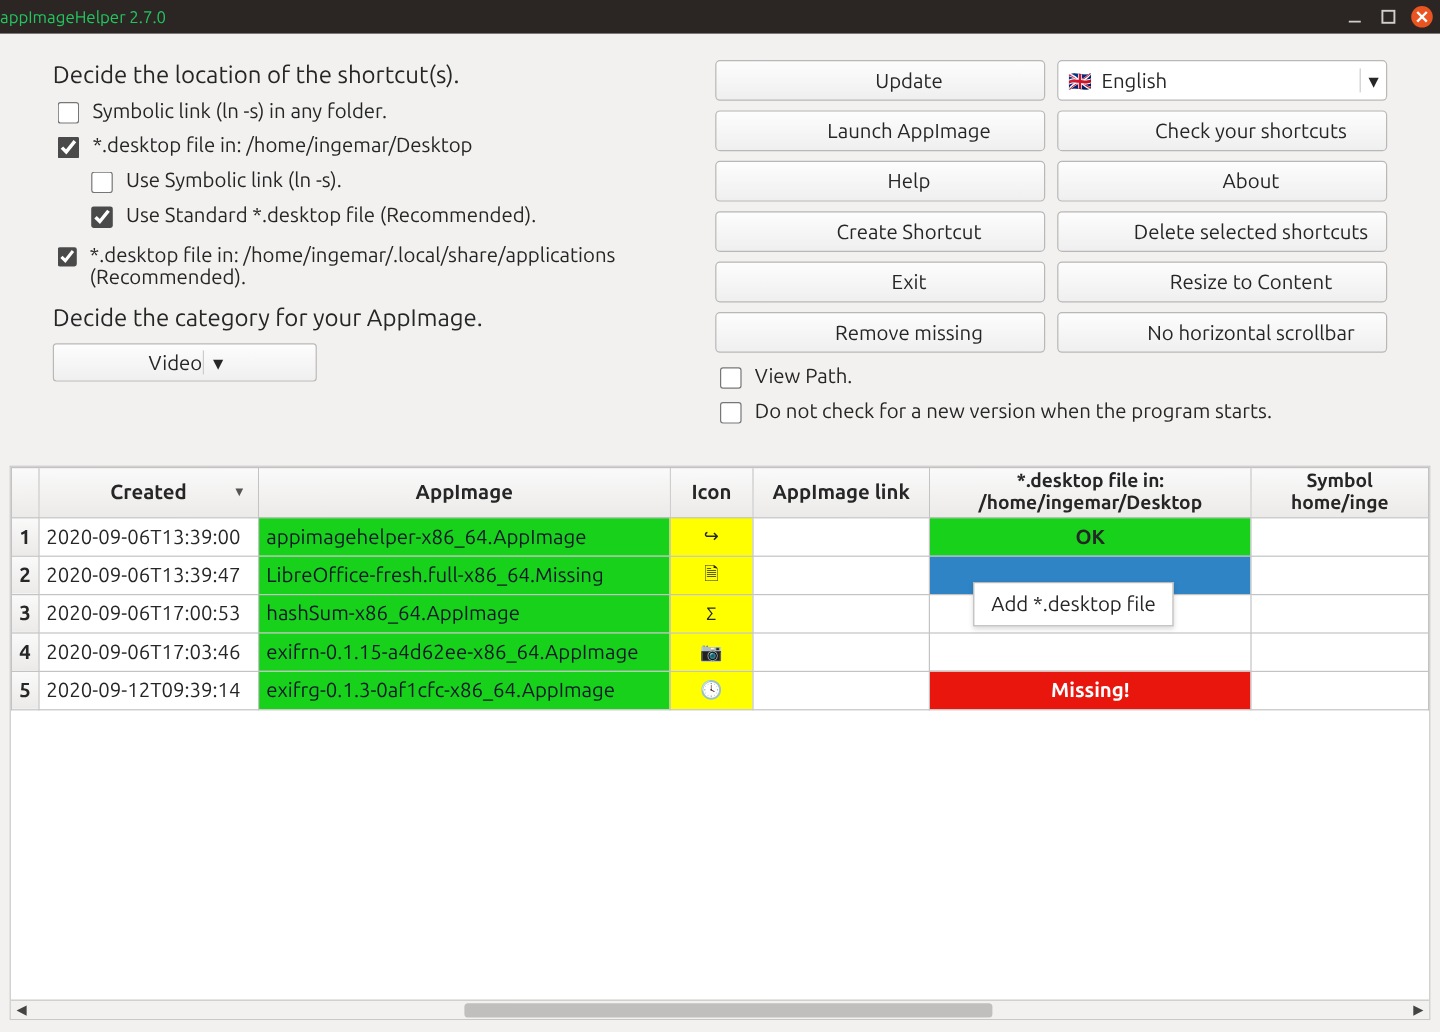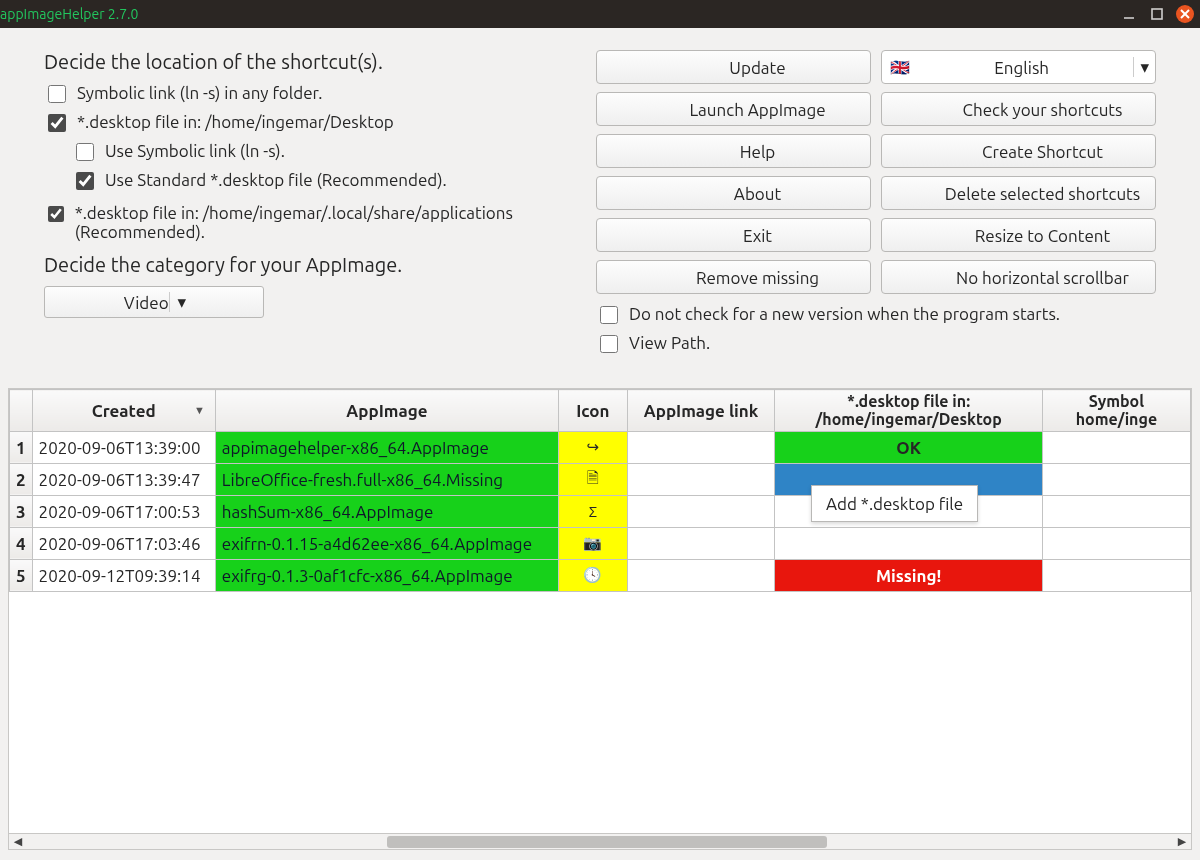--- a/index.html
+++ b/index.html
@@ -27,21 +27,21 @@
   .indent1 { margin-left:28px; }
 
   .category-select { height:32px; width:220px; border:1px solid #b9b8b6; border-radius:3px; background:#fff linear-gradient(#fdfdfd,#efefef); display:flex; align-items:center; justify-content:center; padding:0 8px 0 10px; font-size:17px; margin-top:4px;}
   .category-select .caret { border-left:1px solid #ccc; padding-left:8px; }
 
   
   .btn-grid { display:grid; grid-template-columns: 1fr 1fr; gap:8px 10px; }
   .btn { height:34px; border:1px solid #b9b8b6; border-radius:4px; background:linear-gradient(#fdfdfd,#efefef); display:flex; align-items:center; justify-content:center; font-size:17px; cursor:pointer;padding-left:48px; }
   .lang-select { height:34px; border:1px solid #b9b8b6; border-radius:4px; background:#fff; display:flex; align-items:center; padding:0 6px 0 8px; gap:8px; font-size:17px;}
   .lang-select .flag { font-size:16px; }
-  .lang-select .label { flex:1; text-align:center; }
+  .lang-select .label { flex:1; }
   .lang-select .caret { border-left:1px solid #ccc; padding-left:6px; }
   .right-checks { margin-top:10px; }
   .right-checks .cb-row { font-size:17px; }
 
   
   .table-wrap { position:absolute; left:8px; right:8px; top:388px; bottom:10px; border:1px solid #c8c7c5; background:#fff; overflow:auto; }
   table { border-collapse:collapse; table-layout:fixed; }
   th, td { border:1px solid #c3c3c3; font-size:17px; height:32px;}
   thead th { background:linear-gradient(#fafafa,#eceae8); font-weight:700; text-align:center; position:relative; padding:4px 0; vertical-align:middle; }
   thead th.twoline { line-height:1.15; font-size:16px; padding:2px 6px;}
@@ -142,49 +142,49 @@
       <div class="btn">
           <span>Launch AppImage</span>
         </div>
       <div class="btn">
           <span>Check your shortcuts</span>
         </div>
       <div class="btn">
           <span>Help</span>
         </div>
       <div class="btn">
+          <span>About</span>
+        </div>
+      <div class="btn">
           <span>Create Shortcut</span>
-        </div>
-      <div class="btn">
-          <span>About</span>
         </div>
       <div class="btn">
           <span>Delete selected shortcuts</span>
         </div>
       <div class="btn">
           <span>Exit</span>
         </div>
       <div class="btn">
           <span>Resize to Content</span>
         </div>
       <div class="btn">
           <span>Remove missing</span>
         </div>
       <div class="btn">
           <span>No horizontal scrollbar</span>
         </div>
     </div>
     <div class="right-checks">
       <label class="cb-row">
         <input type="checkbox" style="">
-        <span>Do not check for a new version when the program starts.</span>
+        <span>View Path.</span>
       </label>
       <label class="cb-row">
         <input type="checkbox" style="">
-        <span>View Path.</span>
+        <span>Do not check for a new version when the program starts.</span>
       </label>
     </div>
   </div>
 </div>
 
 <div class="table-wrap">
   <table>
     <thead>
       <tr>
         <th class="corner"></th>

